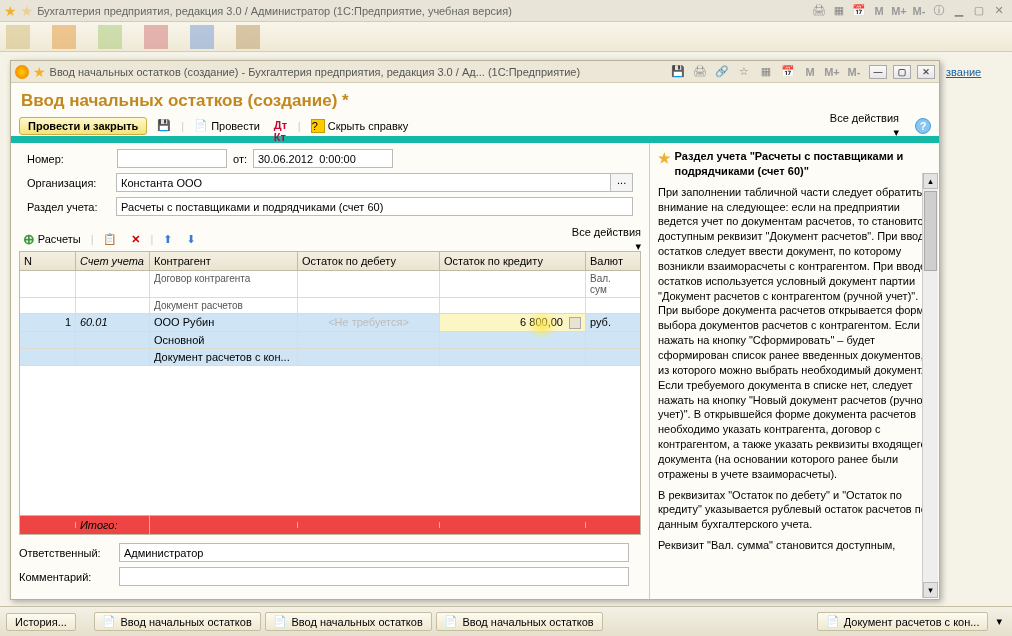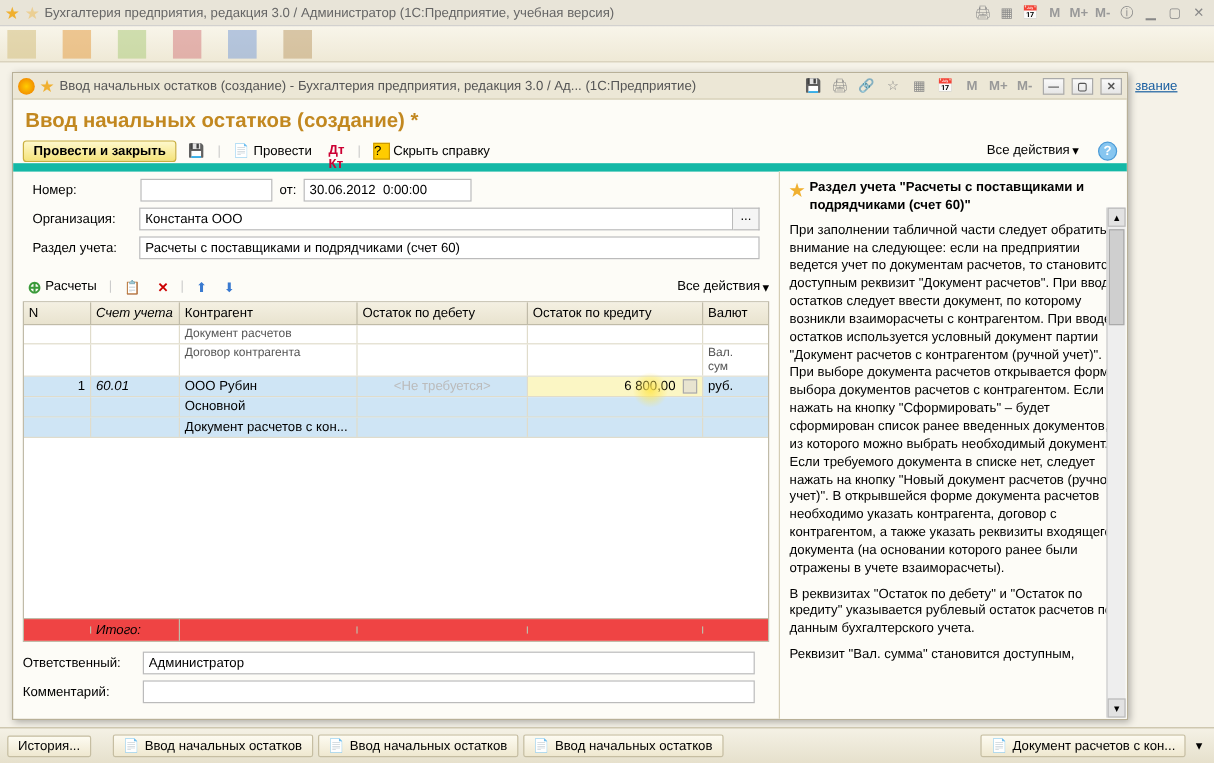--- a/index.html
+++ b/index.html
@@ -55,21 +55,21 @@
   .help-title { font-weight: bold; margin-bottom: 6px; }
   .help-star { color:#f0b030; float:left; margin-right:4px; font-size:14px; }
   .help-body p { margin-bottom: 6px; }
   .scrollbar-v { position:absolute; right:1px; top:30px; bottom:1px; width:16px; background:#eee; border-left:1px solid #ccc; }
   .sb-up, .sb-down { height:16px; background:#e2e2e2; border:1px solid #bbb; text-align:center; font-size:9px; line-height:14px; }
   .sb-thumb { position:absolute; left:1px; right:1px; top:18px; height:80px; background:#cfcfcf; border:1px solid #aaa; }
   .taskbar { position: absolute; left:0; right:0; bottom:0; height:30px; background: linear-gradient(#f4f1e5,#e6e0cc); border-top:1px solid #c6bea2; display:flex; align-items:center; padding:0 6px; gap:4px; }
   .task-btn { border:1px solid #c6bea2; background:linear-gradient(#fdfbf1,#efe8d0); padding:2px 8px; border-radius:2px; font-size:11px; display:flex; align-items:center; gap:4px; }
   .side-strip { position:absolute; right:0; top:60px; width:70px; height:540px; background:#f5f2e8; }
   .side-link { display:block; color:#1a5fa0; padding:6px 4px; font-size:11px; text-decoration:underline; }
-  .all-actions { margin-left:auto; display:flex; align-items:flex-start; gap:2px; cursor:pointer; }
+  .all-actions { margin-left:auto; display:flex; align-items:flex-end; gap:2px; cursor:pointer;flex-direction:column; }
   .q-circle { width:16px; height:16px; border-radius:50%; background:#87c6f0; border:1px solid #4a9ad6; color:#fff; display:inline-flex; align-items:center; justify-content:center; font-weight:bold; font-size:11px; }
   .wide-710 { width:510px; }
   .w-n { width:56px; }
   .w-acc { width:74px;font-style:italic; }
   .w-cont { width:148px; }
   .w-deb { width:142px; }
   .w-cred { width:146px; }
   .w-cur { width:48px; }
 </style>
 </head>
@@ -215,32 +215,32 @@
           <div class="gh-cell w-n">N</div>
           <div class="gh-cell w-acc">Счет учета</div>
           <div class="gh-cell w-cont">Контрагент</div>
           <div class="gh-cell w-deb">Остаток по дебету</div>
           <div class="gh-cell w-cred">Остаток по кредиту</div>
           <div class="gh-cell w-cur" style="border-right:none">Валют</div>
         </div>
         <div class="grid-sub">
           <div class="gs-cell w-n"></div>
           <div class="gs-cell w-acc"></div>
+          <div class="gs-cell w-cont">Договор контрагента</div>
+          <div class="gs-cell w-deb"></div>
+          <div class="gs-cell w-cred"></div>
+          <div class="gs-cell w-cur" style="border-right:none">Вал. сум</div>
+        </div>
+        <div class="grid-sub">
+          <div class="gs-cell w-n"></div>
+          <div class="gs-cell w-acc"></div>
           <div class="gs-cell w-cont">Документ расчетов</div>
           <div class="gs-cell w-deb"></div>
           <div class="gs-cell w-cred"></div>
           <div class="gs-cell w-cur" style="border-right:none"></div>
-        </div>
-        <div class="grid-sub">
-          <div class="gs-cell w-n"></div>
-          <div class="gs-cell w-acc"></div>
-          <div class="gs-cell w-cont">Договор контрагента</div>
-          <div class="gs-cell w-deb"></div>
-          <div class="gs-cell w-cred"></div>
-          <div class="gs-cell w-cur" style="border-right:none">Вал. сум</div>
         </div>
         <div class="grid-row row-sel">
           <div class="gr-cell w-n" style="text-align:right">1</div>
           <div class="gr-cell w-acc">60.01</div>
           <div class="gr-cell w-cont">ООО Рубин</div>
           <div class="gr-cell w-deb" style="color:#bbb;text-align:center"><span>&lt;Не требуется&gt;</span></div>
           <div class="gr-cell w-cred value-cell">
             <div class="cursor-dot"></div>
             <span>6 800,00</span>
             <span class="calc-ico"></span>

